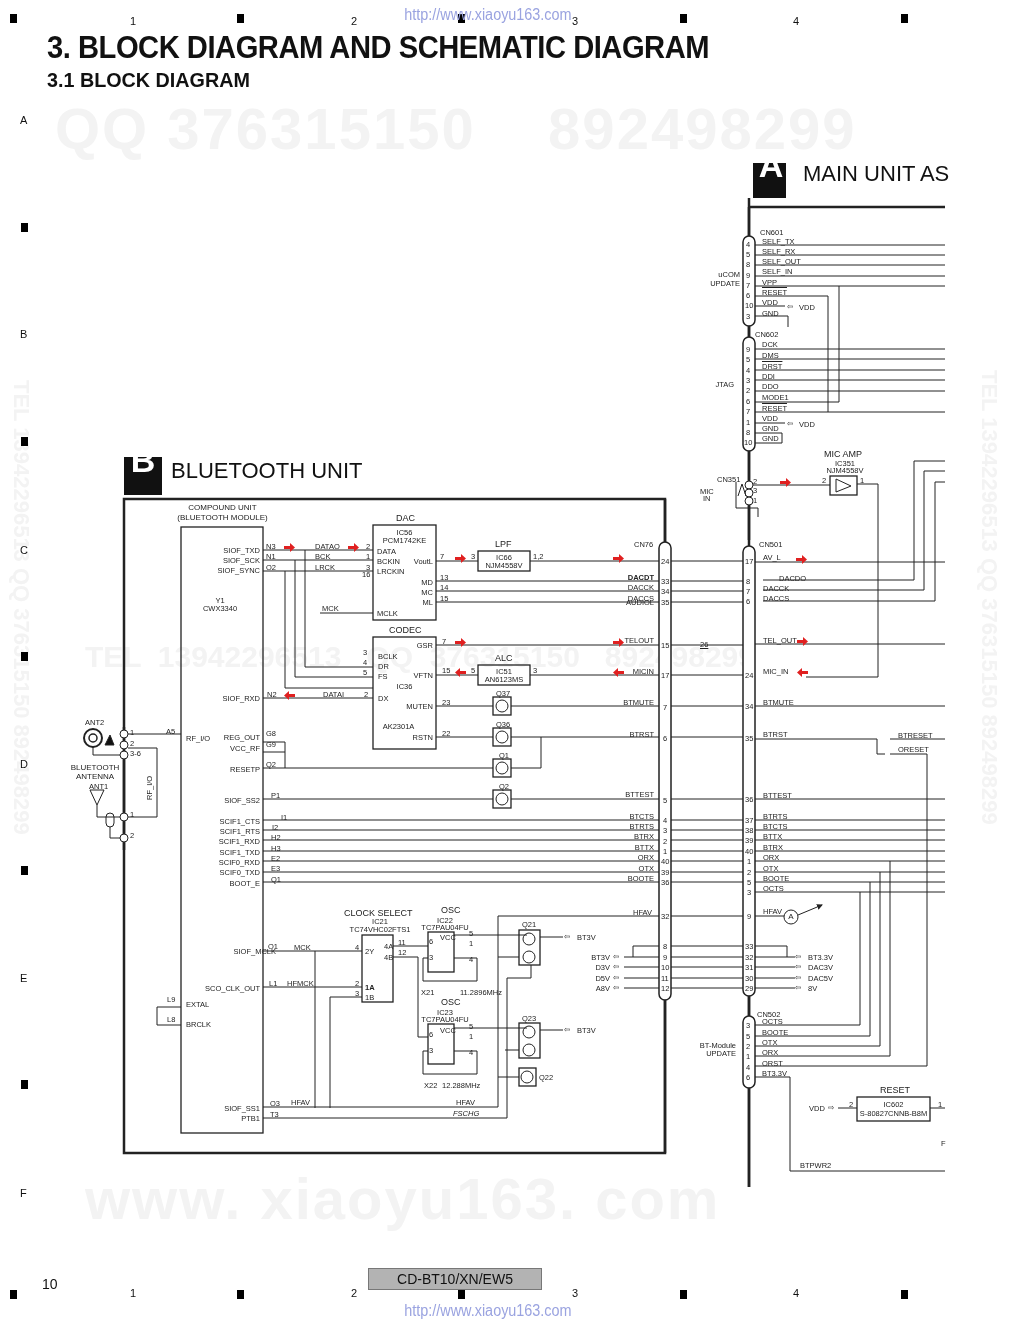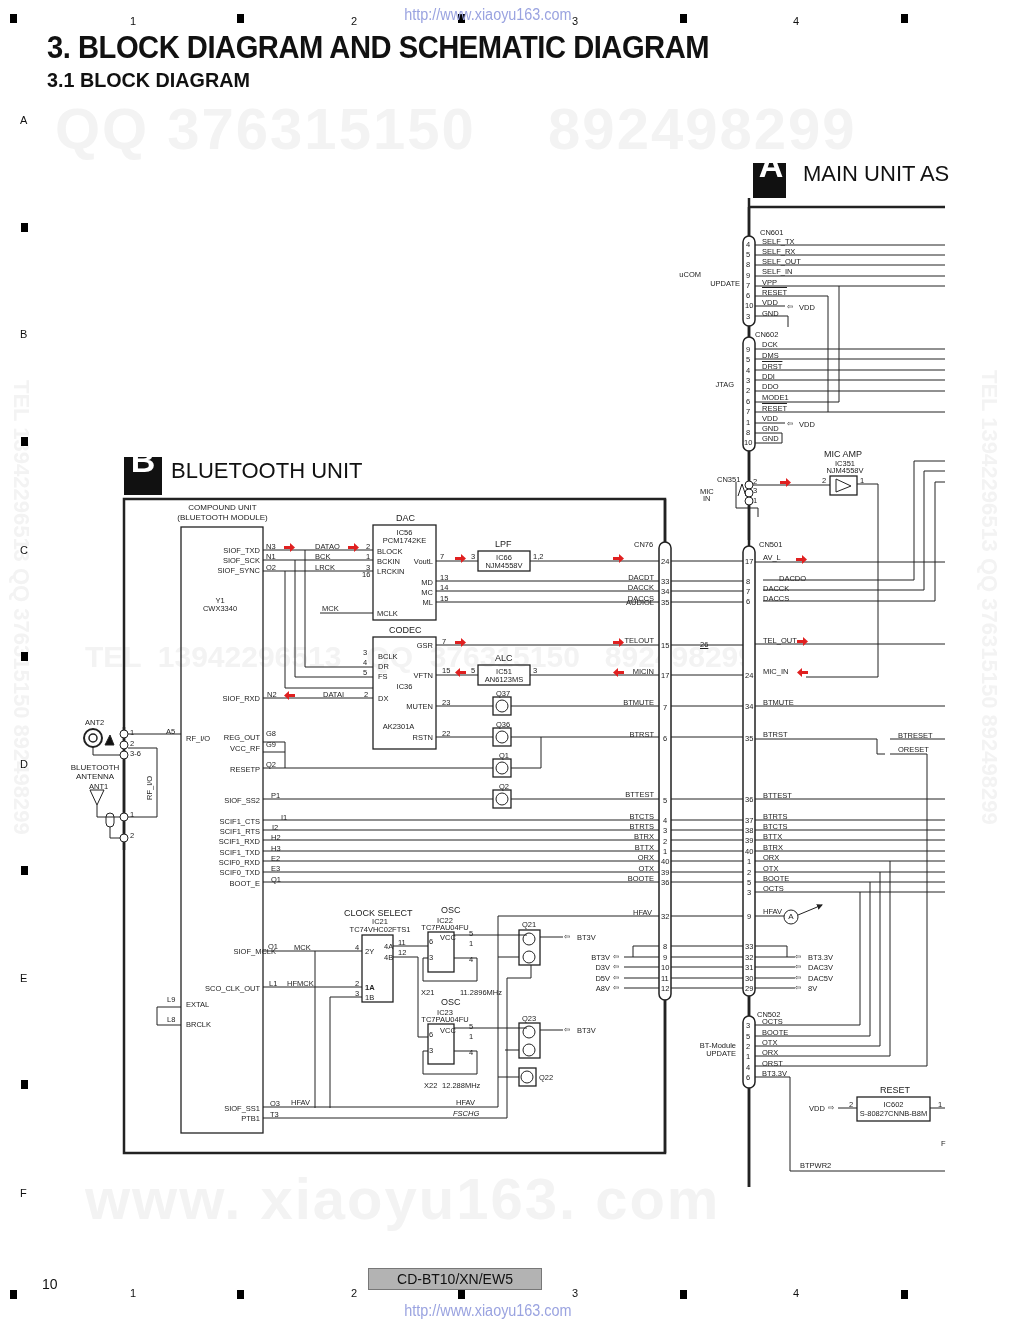--- a/index.html
+++ b/index.html
@@ -314,21 +314,21 @@
   .tc{text-align:center;}
   .big{font-size:22px;color:#111;}
   .badge{color:#fff;font-size:34px;font-weight:bold;text-align:center;width:36px;}
   .m{font-size:9px;}
 </style>
 
 <div class="t badge" style="left:753px;top:161px;">A</div>
 <div class="t big" style="left:803px;top:169px;">MAIN UNIT AS</div>
 
 <div class="t" style="left:760px;top:228px;">CN601</div>
-<div class="t tr" style="left:661px;top:270px;width:40px;">uCOM</div>
+<div class="t tr" style="left:700px;top:270px;width:40px;">uCOM</div>
 <div class="t tr" style="left:700px;top:279px;width:40px;">UPDATE</div>
 <div>
   <div class="t" style="left:746px;top:240px;">4</div>
     <div class="t" style="left:762px;top:237px;">SELF_TX</div>
   <div class="t" style="left:746px;top:250px;">5</div>
     <div class="t" style="left:762px;top:247px;">SELF_RX</div>
   <div class="t" style="left:746px;top:260px;">8</div>
     <div class="t" style="left:762px;top:257px;">SELF_OUT</div>
   <div class="t" style="left:746px;top:271px;">9</div>
     <div class="t" style="left:762px;top:267px;">SELF_IN</div>
@@ -544,21 +544,21 @@
 <div class="t" style="left:291px;top:1098px;">HFAV</div>
 <div class="t" style="left:456px;top:1098px;">HFAV</div>
 <div class="t" style="left:453px;top:1109px;font-style:italic;">FSCHG</div>
 <div class="t" style="left:633px;top:908px;">HFAV</div>
 
 <div class="t m" style="left:396px;top:514px;">DAC</div>
 <div class="t tc" style="left:373px;top:528px;width:63px;">IC56</div>
 <div class="t tc" style="left:373px;top:536px;width:63px;">PCM1742KE</div>
 <div>
   <div class="t" style="left:366px;top:542px;">2</div>
-    <div class="t" style="left:377px;top:547px;">BLOCK</div>
+    <div class="t" style="left:377px;top:547px;">DATA</div>
   <div class="t" style="left:366px;top:552px;">1</div>
     <div class="t" style="left:377px;top:557px;">BCKIN</div>
   <div class="t" style="left:366px;top:563px;">3</div>
     <div class="t" style="left:377px;top:567px;">LRCKIN</div>
   <div class="t" style="left:362px;top:570px;">16</div>
     <div class="t" style="left:377px;top:609px;">MCLK</div>
   <div class="t" style="left:440px;top:552px;">7</div>
     <div class="t tr" style="left:395px;top:557px;width:38px;">VoutL</div>
   <div class="t" style="left:440px;top:573px;">13</div>
     <div class="t tr" style="left:395px;top:578px;width:38px;">MD</div>
@@ -653,21 +653,21 @@
 <div class="t" style="left:564px;top:932px;">⇦</div>
 <div class="t" style="left:577px;top:933px;">BT3V</div>
 <div class="t" style="left:564px;top:1025px;">⇦</div>
 <div class="t" style="left:577px;top:1026px;">BT3V</div>
 
 <div class="t" style="left:634px;top:540px;">CN76</div>
 <div>
   <div class="t" style="left:661px;top:557px;">24</div>
     <div class="t tr" style="left:590px;top:553px;width:64px;margin-top:45px;">AUDIOL</div>
   <div class="t" style="left:661px;top:577px;">33</div>
-    <div class="t tr" style="left:590px;top:573px;width:64px;">DACDT</div>
+    <div class="t tr" style="left:590px;top:573px;width:64px;font-weight:bold;">DACDT</div>
   <div class="t" style="left:661px;top:587px;">34</div>
     <div class="t tr" style="left:590px;top:583px;width:64px;">DACCK</div>
   <div class="t" style="left:661px;top:598px;">35</div>
     <div class="t tr" style="left:590px;top:594px;width:64px;">DACCS</div>
   <div class="t" style="left:661px;top:641px;">15</div>
     <div class="t tr" style="left:590px;top:636px;width:64px;">TELOUT</div>
   <div class="t" style="left:661px;top:671px;">17</div>
     <div class="t tr" style="left:590px;top:667px;width:64px;">MICIN</div>
   <div class="t" style="left:663px;top:703px;">7</div>
     <div class="t tr" style="left:590px;top:698px;width:64px;">BTMUTE</div>

